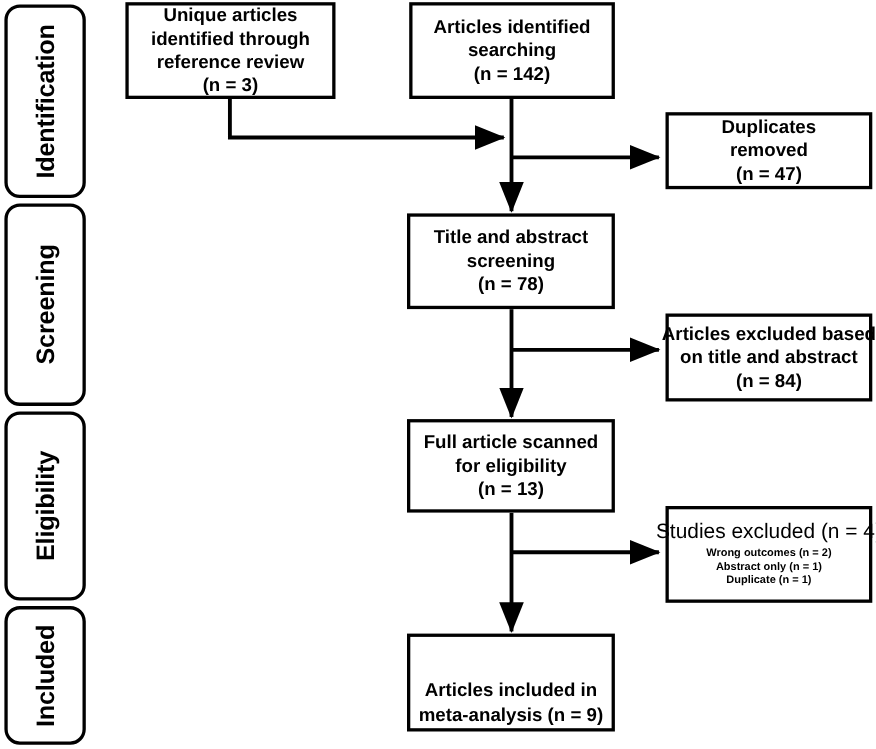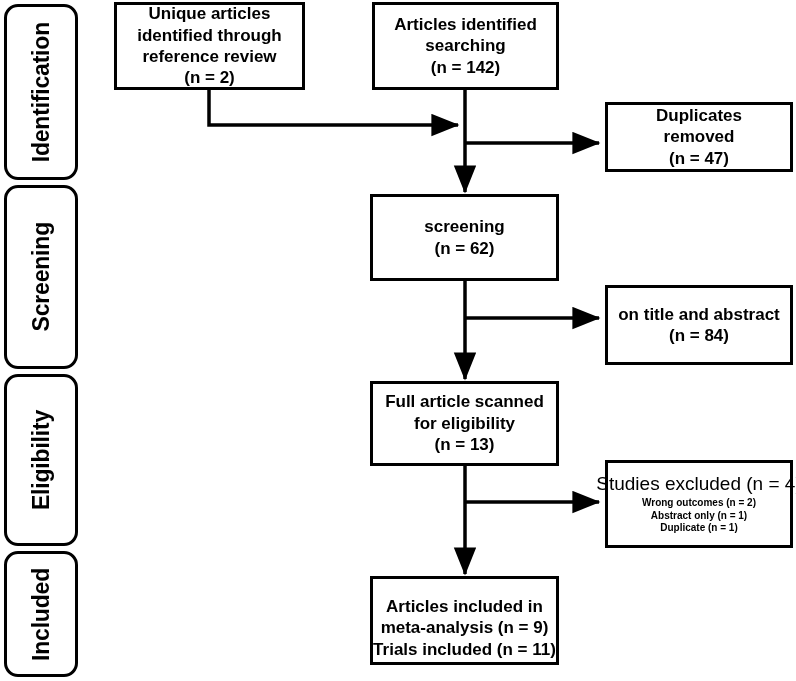--- a/index.html
+++ b/index.html
@@ -123,57 +123,58 @@
 
     <path d="M465,466 L465,574" stroke="#000000" stroke-width="3.5" fill="none" marker-end="url(#ah)"></path>
 
     <path d="M465,502 L599,502" stroke="#000000" stroke-width="3.5" fill="none" marker-end="url(#ah)"></path>
   </svg>
 
   <div class="box" style="left:114px;top:2px;width:191px;height:88px;">
     <span class="line">Unique articles</span>
     <span class="line">identified through</span>
     <span class="line">reference review</span>
-    <span class="line">(n = 2)</span>
+    <span class="line">(n = 3)</span>
   </div>
 
   <div class="box" style="left:372px;top:2px;width:187px;height:88px;">
     <span class="line">Articles identified</span>
     <span class="line">searching</span>
     <span class="line">(n = 142)</span>
   </div>
 
   <div class="box" style="left:605px;top:102px;width:188px;height:70px;">
     <span class="line">Duplicates</span>
     <span class="line">removed</span>
     <span class="line">(n = 47)</span>
   </div>
 
   <div class="box" style="left:370px;top:194px;width:189px;height:87px;">
+    <span class="line">Title and abstract</span>
     <span class="line">screening</span>
-    <span class="line">(n = 62)</span>
+    <span class="line">(n = 78)</span>
   </div>
 
   <div class="box" style="left:605px;top:285px;width:188px;height:80px;">
+    <span class="line">Articles excluded based</span>
     <span class="line">on title and abstract</span>
     <span class="line">(n = 84)</span>
   </div>
 
   <div class="box" style="left:370px;top:381px;width:189px;height:85px;">
     <span class="line">Full article scanned</span>
     <span class="line">for eligibility</span>
     <span class="line">(n = 13)</span>
   </div>
 
   <div class="box excl" style="left:605px;top:460px;width:188px;height:88px;">
     <span class="head">Studies excluded (n = 4)</span>
     <span class="sub">Wrong outcomes (n = 2)</span>
     <span class="sub">Abstract only (n = 1)</span>
     <span class="sub">Duplicate (n = 1)</span>
   </div>
 
   <div class="box" style="left:370px;top:576px;width:189px;height:89px;justify-content:flex-end;">
     <span class="line">Articles included in</span>
     <span class="line">meta-analysis (n = 9)</span>
-    <span class="line">Trials included (n = 11)</span>
   </div>
 
 </div>
 
 </body></html>

